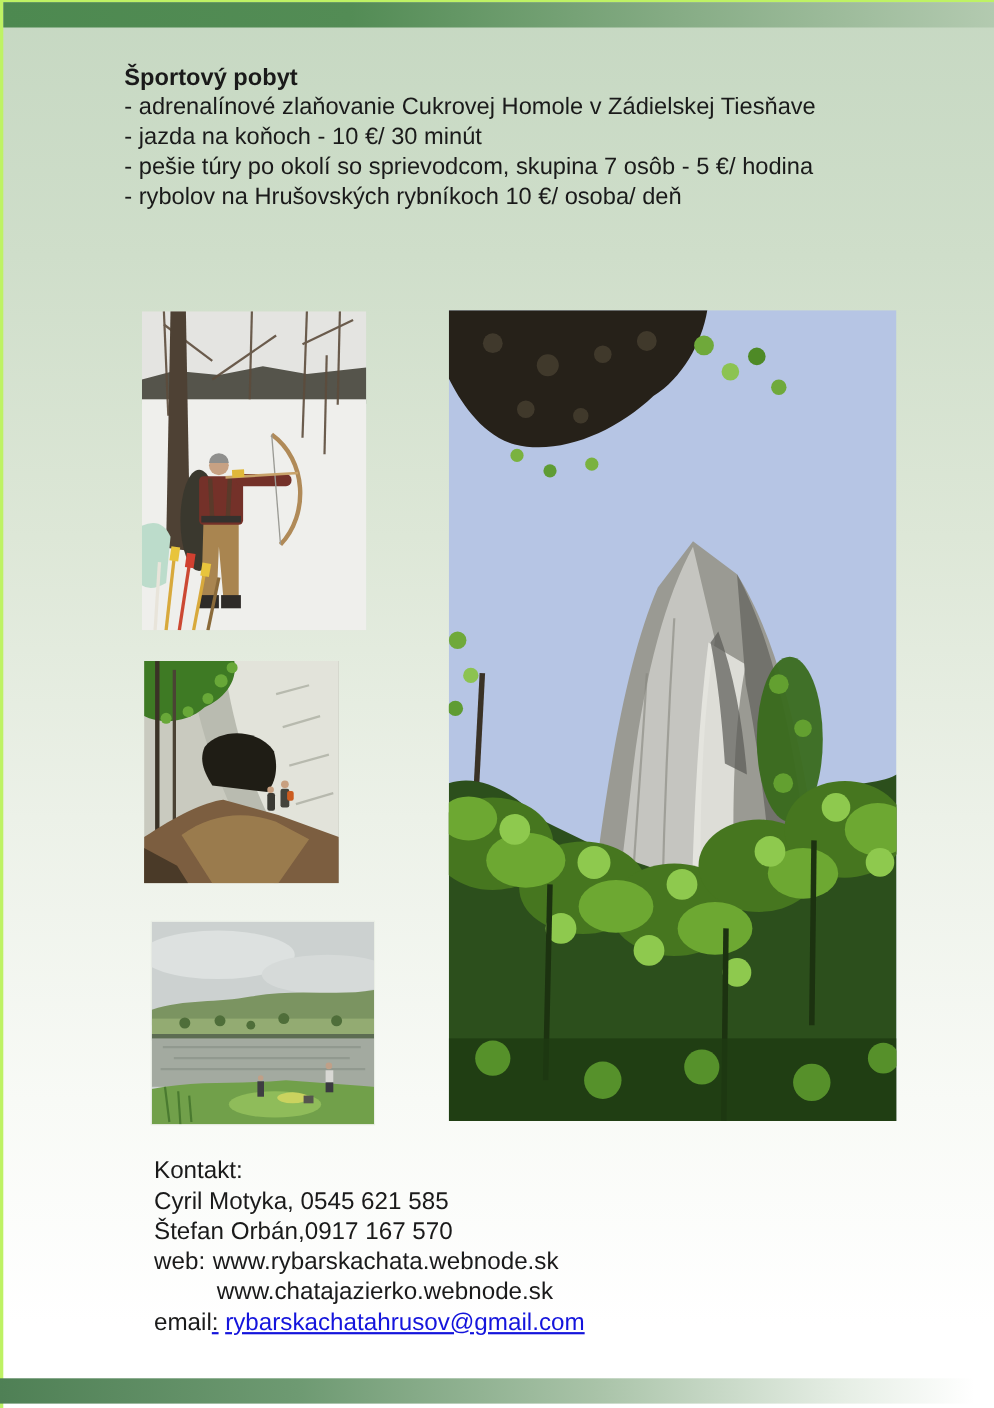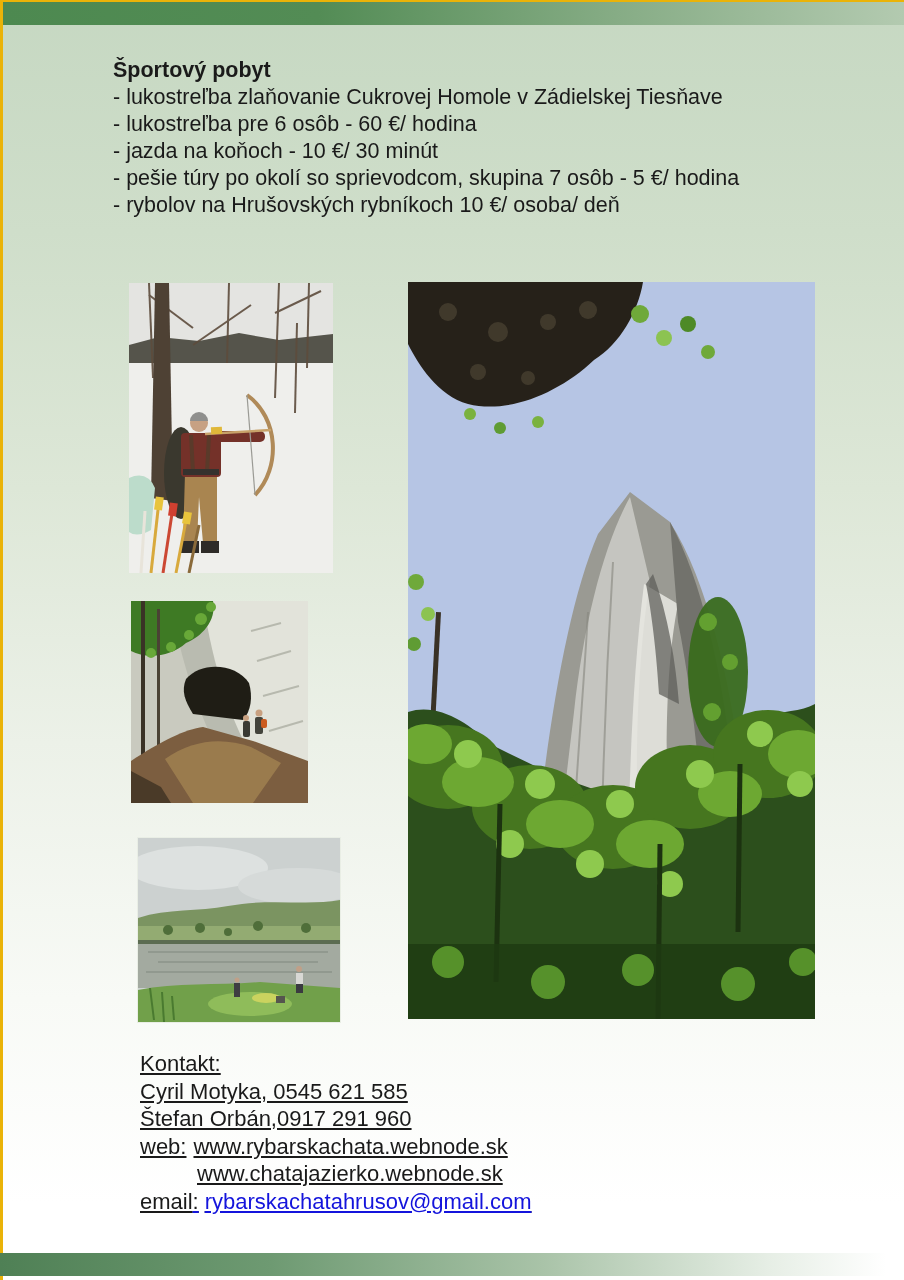--- a/index.html
+++ b/index.html
@@ -1,18 +1,18 @@
 <!DOCTYPE html>
 <html><head>
 <meta charset="utf-8">
 <style>
   html,body { margin:0; padding:0; background:#ffffff; }
   .page {
     position:relative; width:904px; height:1280px; overflow:hidden;
-    background:#eab308;
+    background:#bef264;
     font-family:"Liberation Sans","DejaVu Sans",sans-serif;
     color:#1a1a1a;
   }
   .bg {
     position:absolute; left:3px; top:2px; right:0; bottom:0;
     background:linear-gradient(180deg,#c6d8c2 0%,#cfdeca 18%,#dde7d7 38%,#ecf1e8 58%,#f8faf6 78%,#ffffff 94%);
   }
   .top-bar {
     position:absolute; left:3px; top:2px; right:0; height:23px;
     background:linear-gradient(90deg,#4d8950 0%,#538c55 35%,#86ac85 68%,#b3cab0 100%);
@@ -27,39 +27,38 @@
   }
   .intro .title { font-weight:bold; }
   .photo { position:absolute; display:block; }
   .photo svg { display:block; width:100%; height:100%; }
   #photo-archery { left:129px; top:283px; width:204px; height:290px; }
   #photo-cave    { left:131px; top:601px; width:177px; height:202px; }
   #photo-lake    { left:137px; top:837px; width:202px; height:184px; border:1px solid #e9eee5; }
   #photo-rock    { left:408px; top:282px; width:407px; height:737px; }
   .contact {
     position:absolute; left:140px; top:1050px; width:600px;
-    font-size:22px; line-height:27.5px; white-space:nowrap;text-decoration:underline;
+    font-size:22px; line-height:27.5px; white-space:nowrap;
   }
   .contact .indent { padding-left:57px; }
   .contact .lbl { margin-right:7px; }
   .contact .sep { text-decoration:underline; text-decoration-color:#1414dc; }
   a.email-link { color:#1414dc; text-decoration:underline; cursor:pointer; margin-left:6px; }
 </style>
 </head>
 <body>
 
 <div class="page">
   <div class="bg"></div>
   <div class="top-bar"></div>
   <div class="bottom-bar"></div>
 
   <div class="intro">
     <div class="title">Športový pobyt</div>
-    <div class="line">- lukostreľba zlaňovanie Cukrovej Homole v Zádielskej Tiesňave</div>
-    <div class="line">- lukostreľba pre 6 osôb - 60 €/ hodina</div>
+    <div class="line">- adrenalínové zlaňovanie Cukrovej Homole v Zádielskej Tiesňave</div>
     <div class="line">- jazda na koňoch - 10 €/ 30 minút</div>
     <div class="line">- pešie túry po okolí so sprievodcom, skupina 7 osôb - 5 €/ hodina</div>
     <div class="line">- rybolov na Hrušovských rybníkoch 10 €/ osoba/ deň</div>
   </div>
 
   <div class="photo" id="photo-archery">
     <svg viewBox="0 0 204 290" preserveAspectRatio="none">
       <rect width="204" height="290" fill="#e4e4e1"></rect>
       <path d="M0,62 L30,54 L70,58 L110,50 L150,57 L204,51 L204,84 L0,84 Z" fill="#55544b"></path>
       <rect y="80" width="204" height="210" fill="#efefec"></rect>
@@ -259,18 +258,18 @@
           <circle cx="230" cy="688" r="16"></circle>
         <circle cx="330" cy="702" r="17"></circle>
           <circle cx="395" cy="680" r="14"></circle>
       </g>
     </svg>
   </div>
 
   <div class="contact">
     <div>Kontakt:</div>
     <div>Cyril Motyka, 0545 621 585</div>
-    <div>Štefan Orbán,0917 291 960</div>
+    <div>Štefan Orbán,0917 167 570</div>
     <div><span class="lbl">web:</span><span>www.rybarskachata.webnode.sk</span></div>
     <div class="indent">www.chatajazierko.webnode.sk</div>
     <div><span>email</span><span class="sep">:</span><a class="email-link">rybarskachatahrusov@gmail.com</a></div>
   </div>
 </div>
 
 </body></html>

